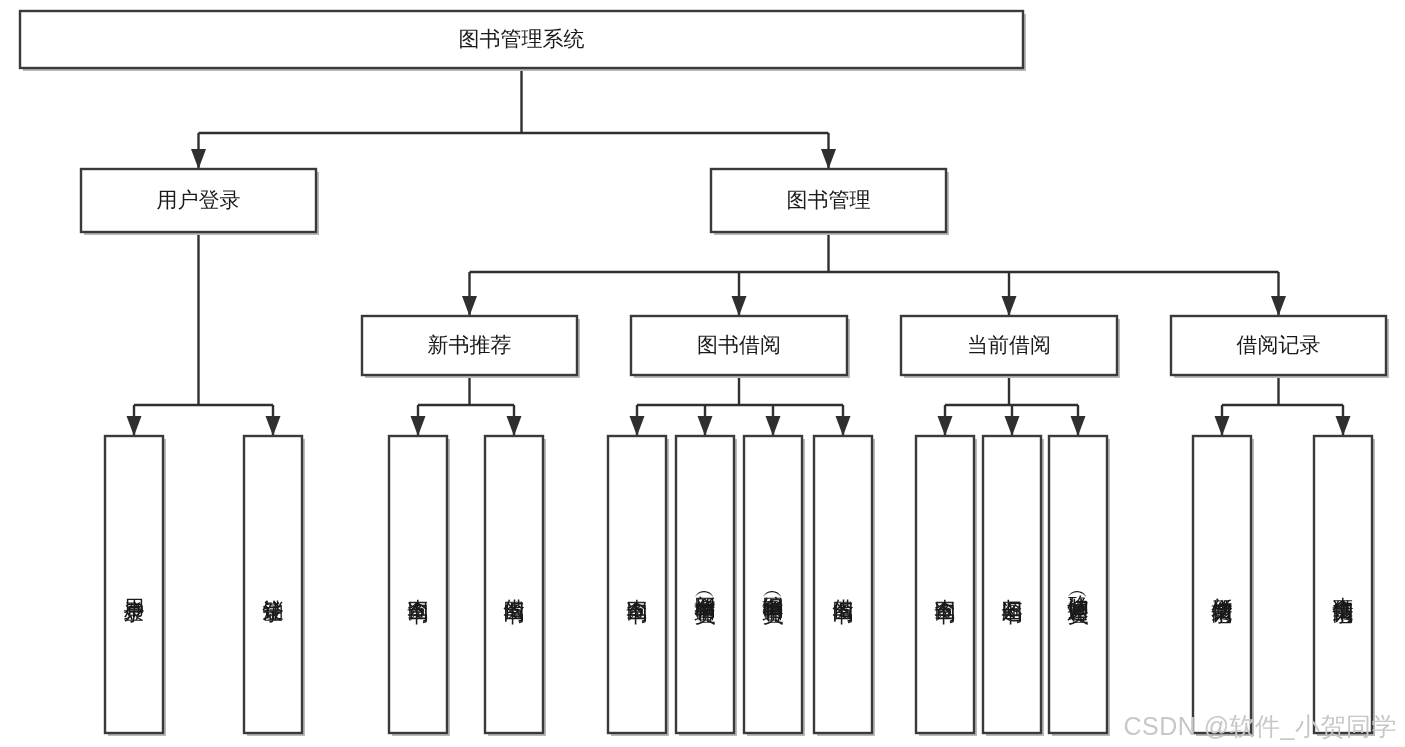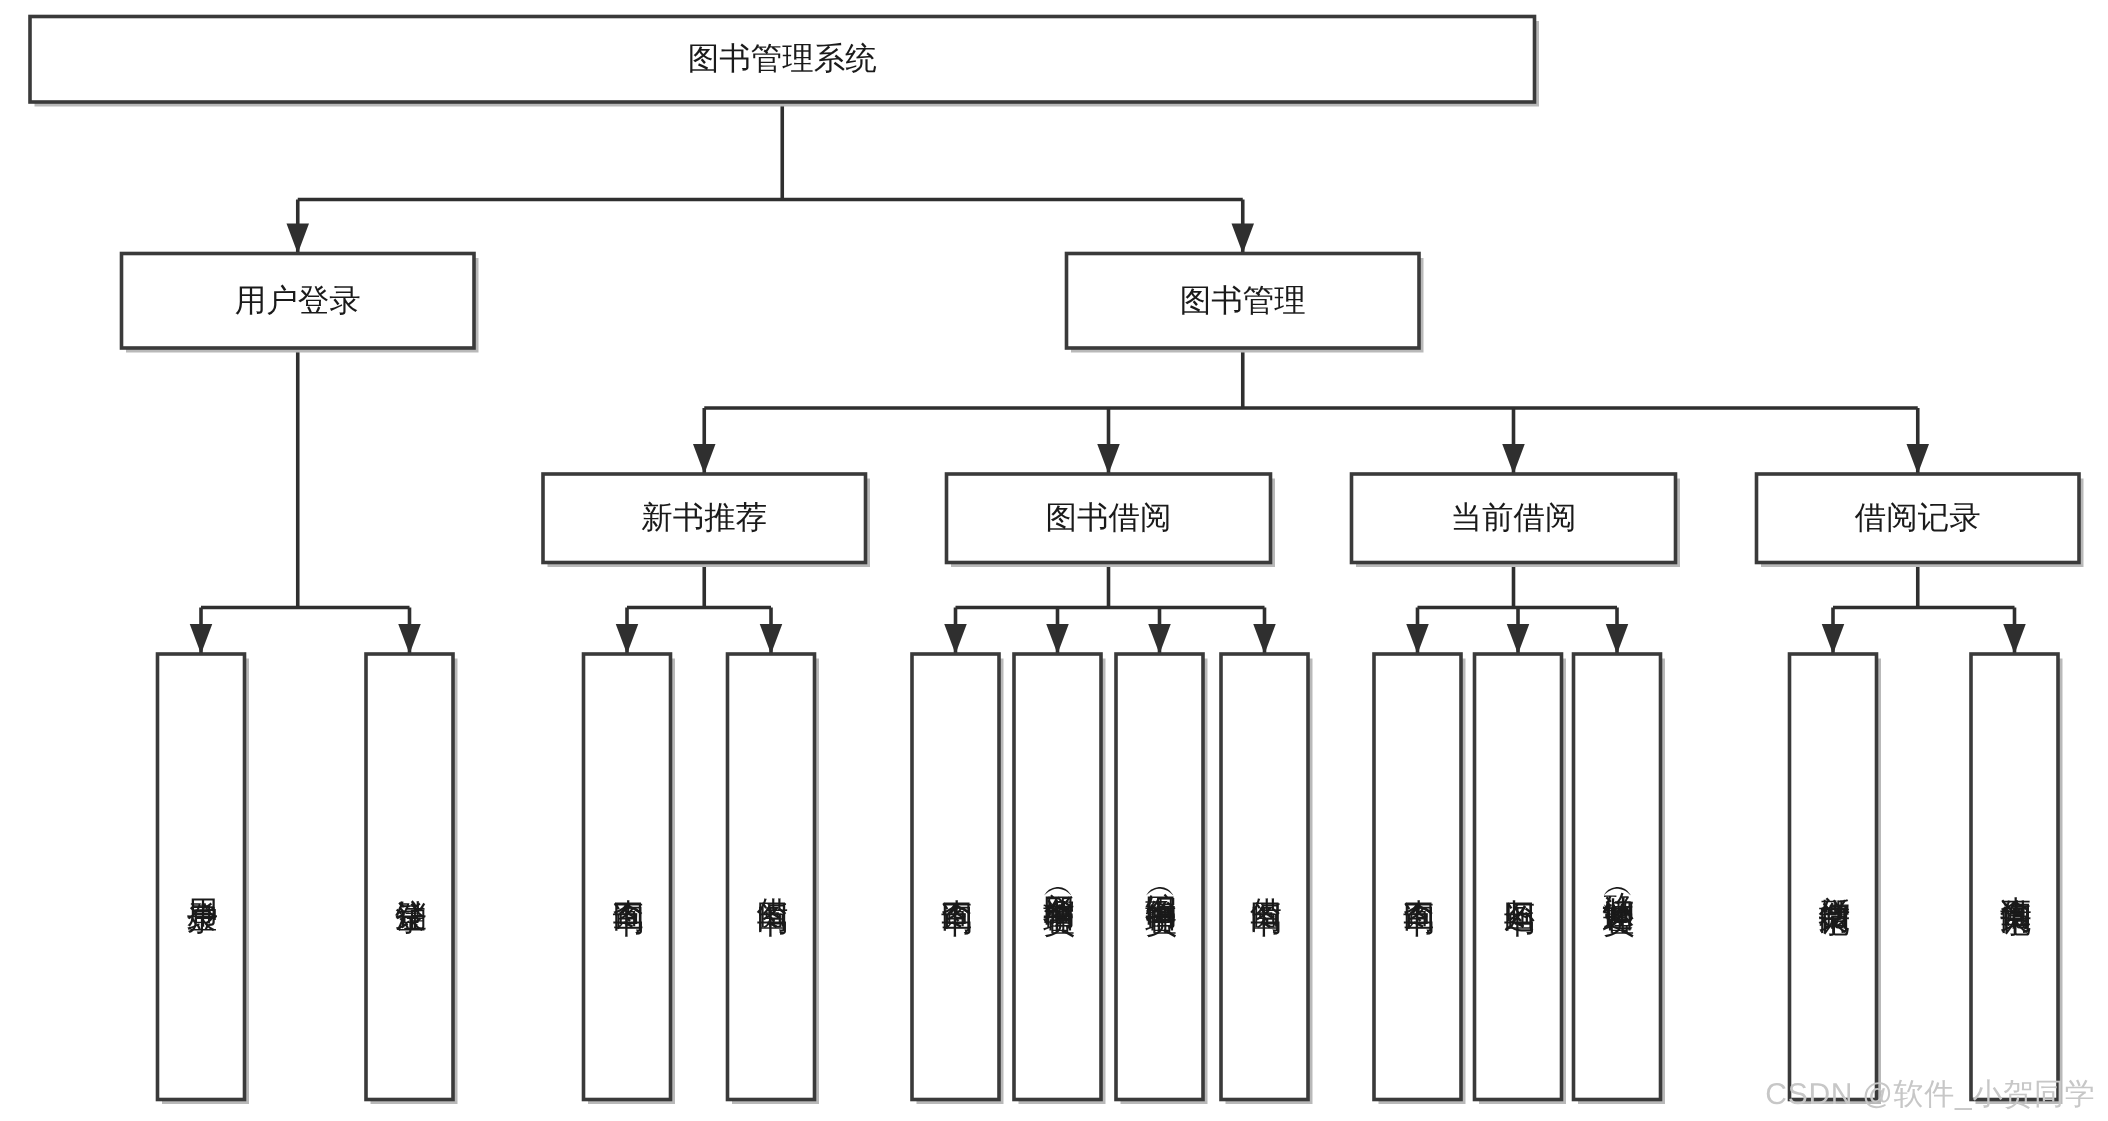--- a/index.html
+++ b/index.html
@@ -64,21 +64,21 @@
     justify-content: center;
     text-align: center;
     white-space: nowrap;
     pointer-events: none;
   }
   .watermark {
     position: absolute;
     right: 8px;
     bottom: 4px;
     font-family: "Liberation Sans", "DejaVu Sans", sans-serif;
-    font-size: 20px;
+    font-size: 25px;
     color: #c7c7c7;
     white-space: nowrap;
     letter-spacing: 0.5px;
   }
 </style>
 </head>
 <body>
 
 <div id="diagram-root">
   <svg class="diagram-canvas" viewBox="0 0 1405 747">

